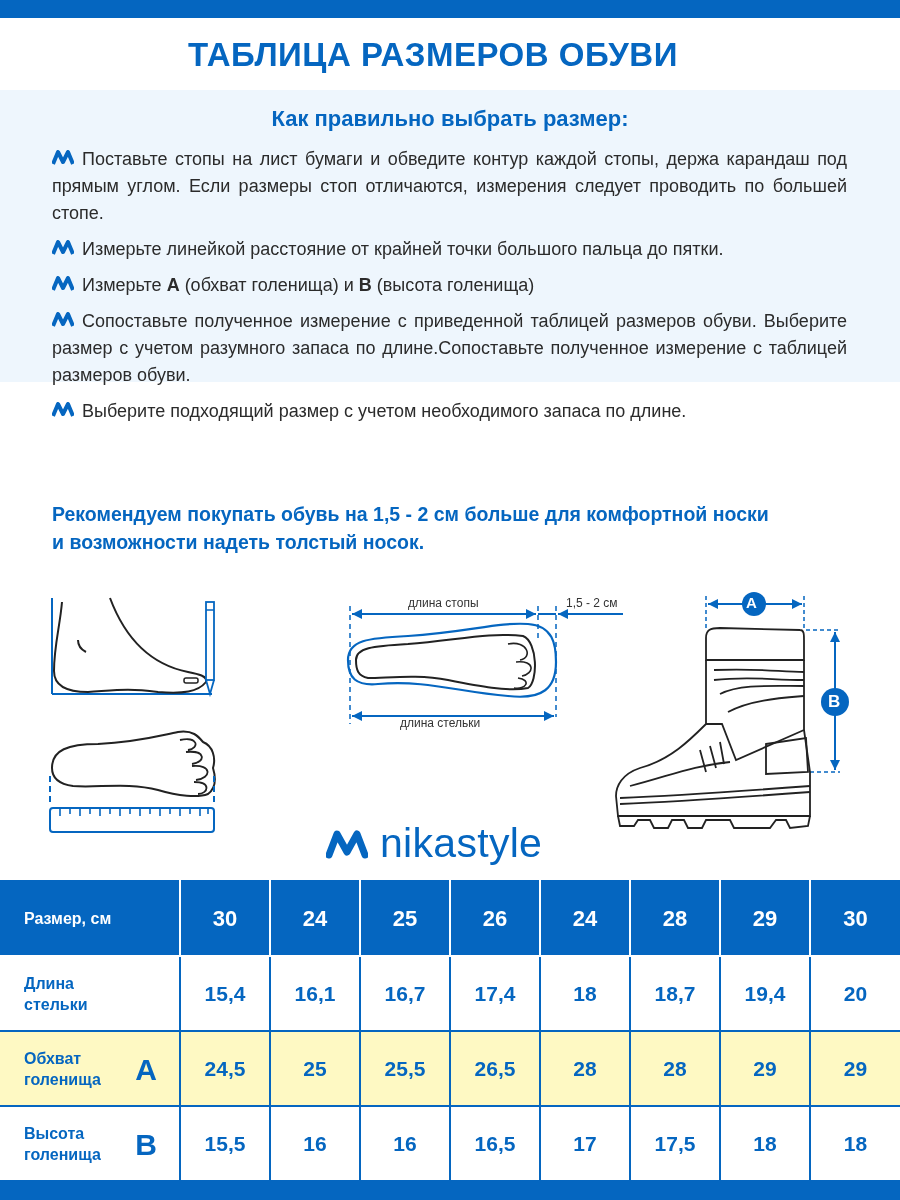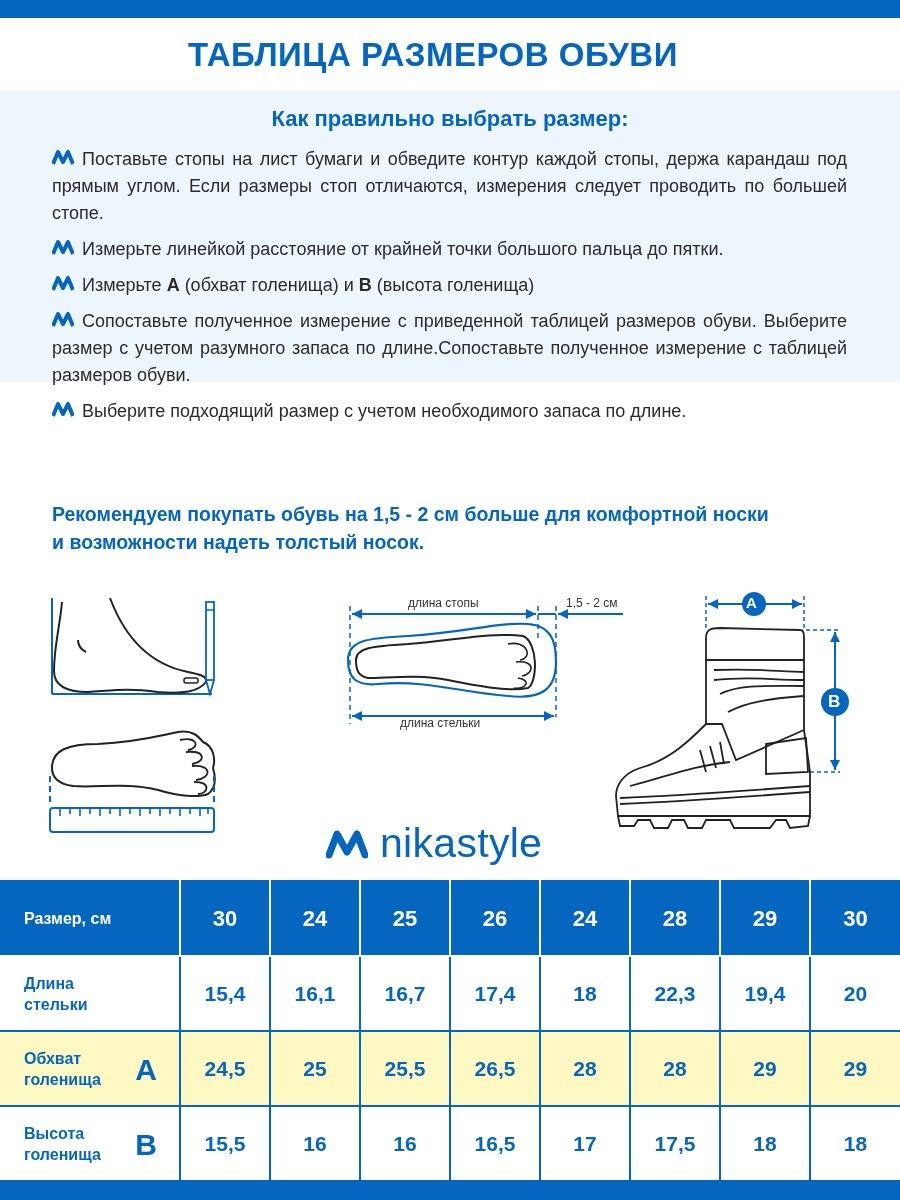--- a/index.html
+++ b/index.html
@@ -197,21 +197,21 @@
   <tr class="row">
     <td class="label-cell">
       <div>Длина</div>
       <div>стельки</div>
     </td>
     <td>15,4</td>
     <td>16,1</td>
     <td>16,7</td>
     <td>17,4</td>
     <td>18</td>
-    <td>22,3</td>
+    <td>18,7</td>
     <td>19,4</td>
     <td>20</td>
   </tr>
   <tr class="row alt">
     <td class="label-cell">
       <div>Обхват</div>
       <div>голенища</div>
       <span class="letter">A</span>
     </td>
     <td>24,5</td>

